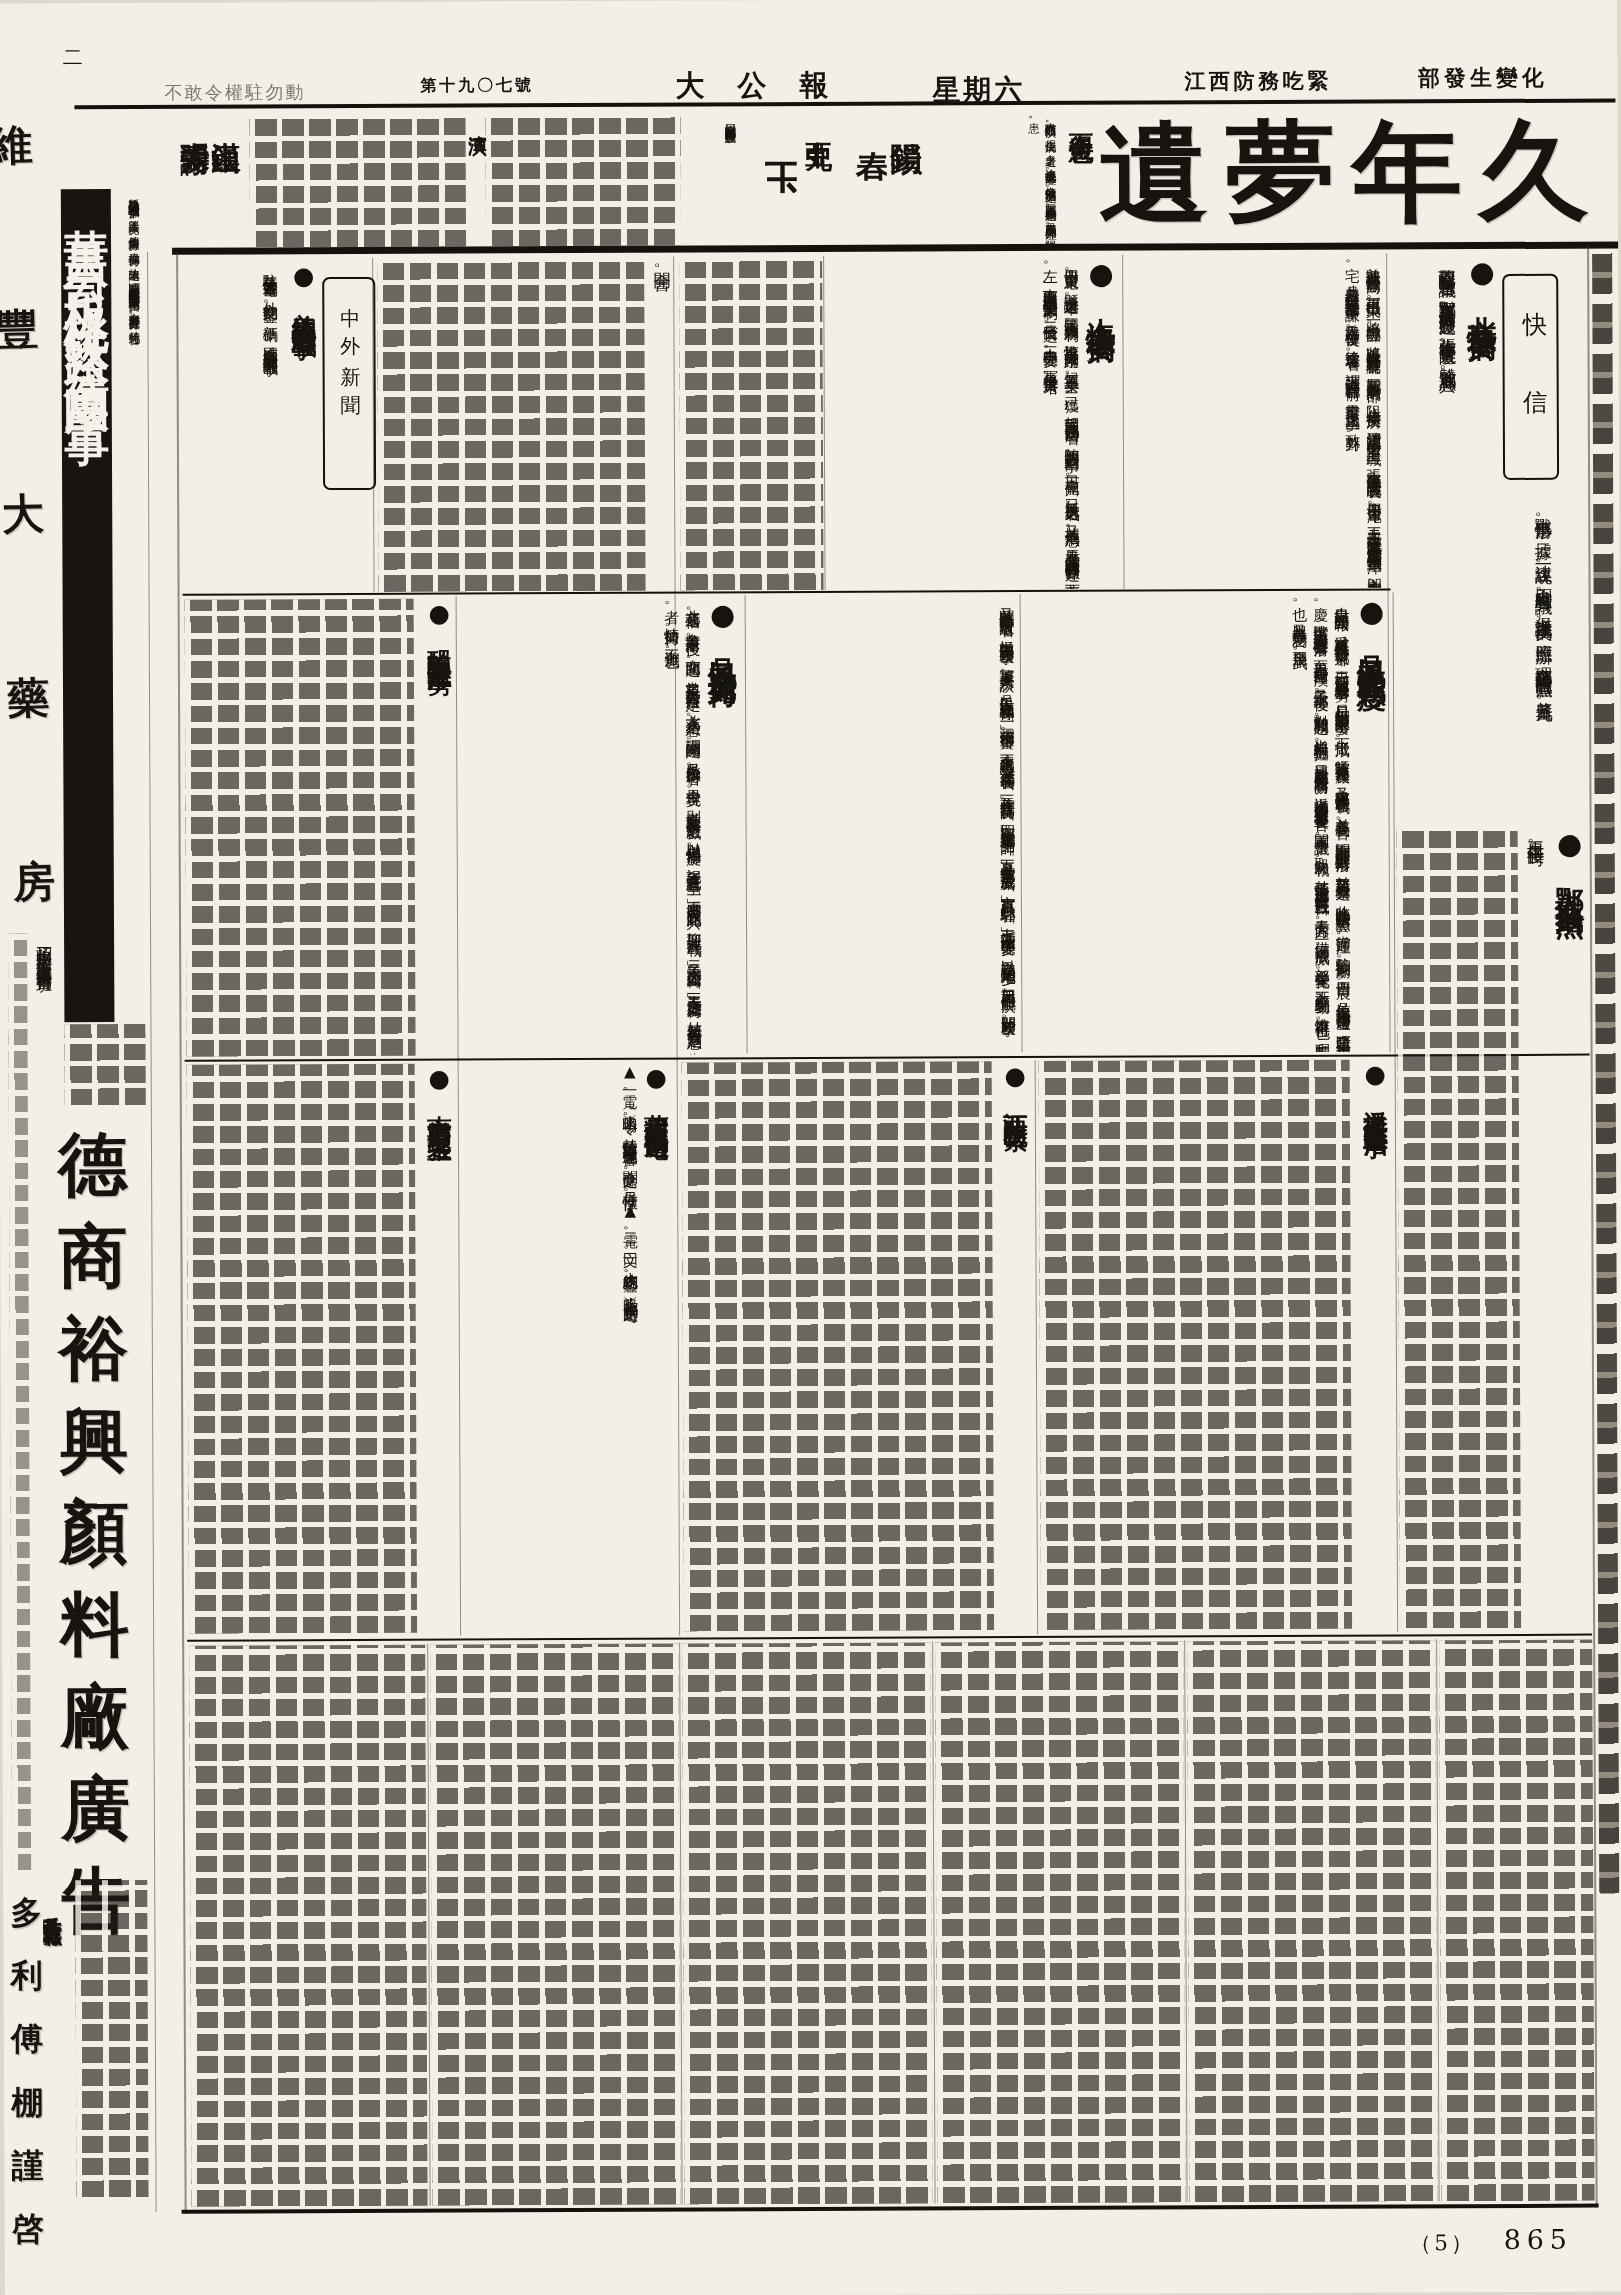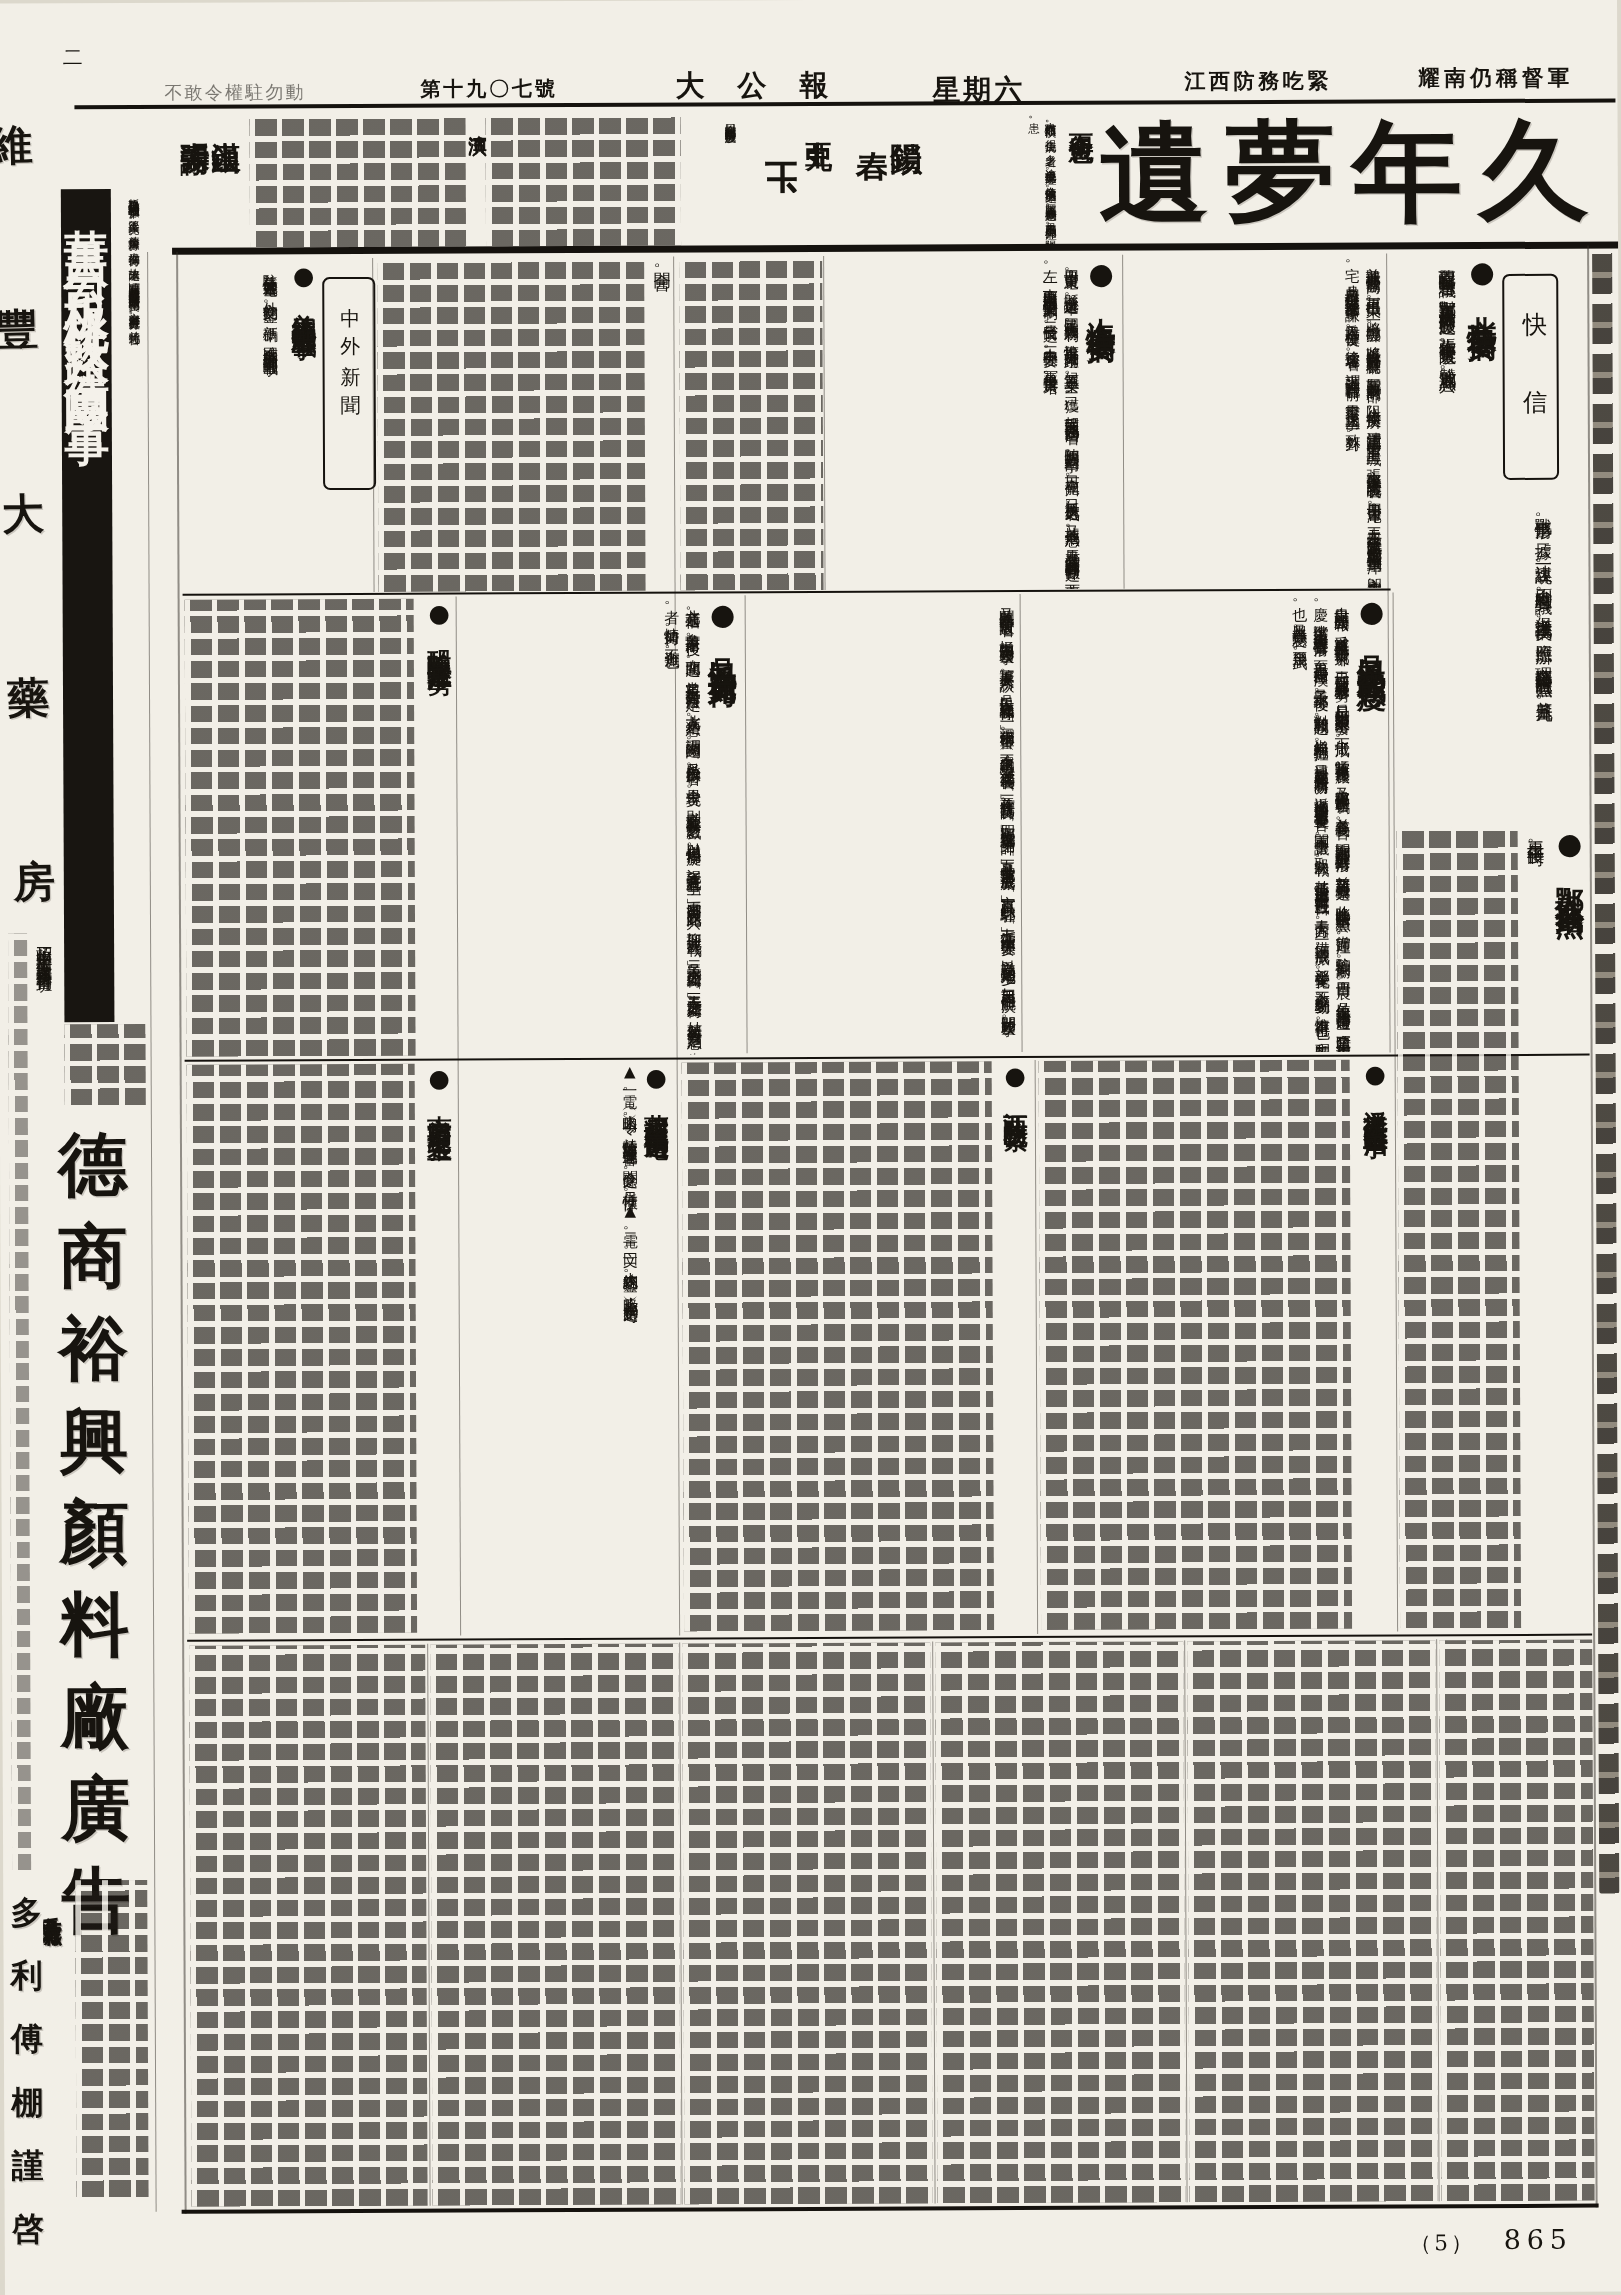--- a/index.html
+++ b/index.html
@@ -35,25 +35,25 @@
       background:repeating-linear-gradient(0deg,#1c1813 0 16px,#7a7264 16px 21.6px,#242019 21.6px 40px,rgba(0,0,0,0) 40px 50px);}
   .faint{opacity:.55;}
   .label-big{font-weight:700;}
 </style>
 </head>
 <body>
 
 <div class="sheet">
 
   <div class="vt" style="left:61px;top:33px;width:29px;height:36px;font-size:20px;">二</div>
-  <div style="position:absolute;left:1423px;top:66px;font-size:21.6px;font-weight:700;letter-spacing:4.3px;">耀南仍稱督軍</div>
+  <div style="position:absolute;left:1423px;top:66px;font-size:21.6px;font-weight:700;letter-spacing:4.3px;">部發生變化</div>
   <div style="position:absolute;left:1189px;top:69px;font-size:21px;font-weight:700;letter-spacing:3.6px;">江西防務吃緊</div>
   <div style="position:absolute;left:937px;top:72px;font-size:28px;font-weight:700;letter-spacing:2.9px;">星期六</div>
   <div style="position:absolute;left:680px;top:66px;font-size:29px;font-weight:700;letter-spacing:33px;">大公報</div>
-  <div style="position:absolute;left:425px;top:74px;font-size:20px;font-weight:700;letter-spacing:2.9px;">第十九〇七號</div>
+  <div style="position:absolute;left:425px;top:74px;font-size:16px;font-weight:700;letter-spacing:2.9px;">第十九〇七號</div>
   <div class="faint" style="position:absolute;left:169px;top:78px;font-size:18px;letter-spacing:2.2px;">不敢令權駐勿動</div>
   <div class="hrule" style="left:79px;top:102px;width:1541px;height:3.6px;"></div>
 
   <div class="chars-row brush" style="left:1103px;top:110px;width:490px;height:133px;font-size:110px;line-height:128px;">
       <span class="bchar">久</span>
       <span class="bchar">年</span>
       <span class="bchar">夢</span>
       <span class="bchar">遺</span>
     </div>
   <div class="vt label-big" style="left:1067px;top:115px;width:33px;height:130px;font-size:24.5px;line-height:29px;">而得全愈也</div>

